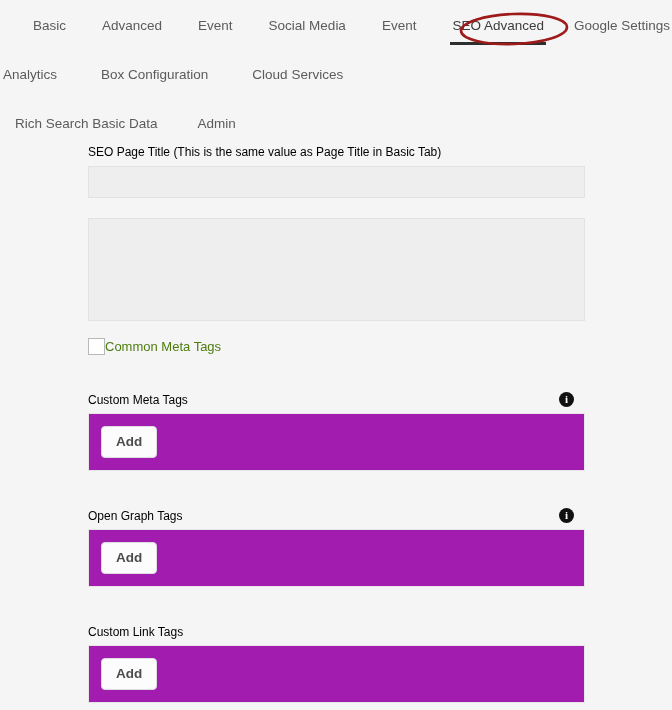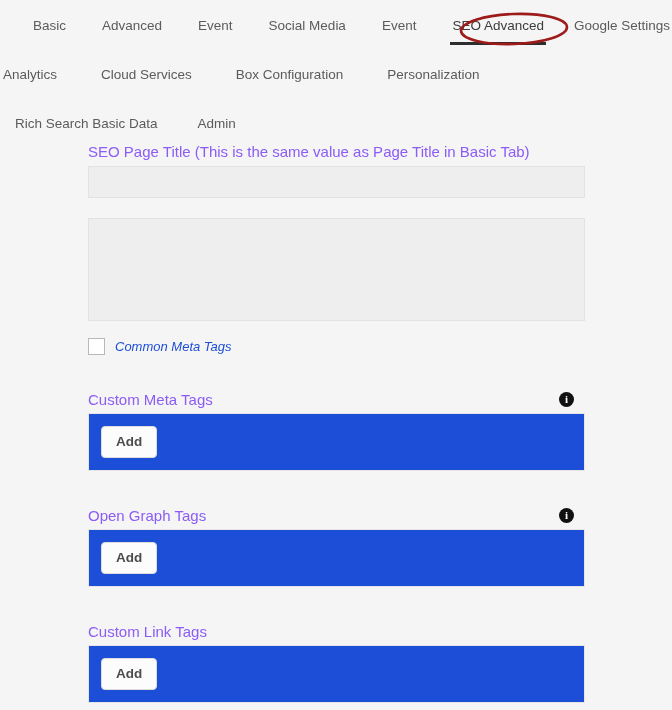--- a/index.html
+++ b/index.html
@@ -75,22 +75,22 @@
 
   
   .form-area {
     position: absolute;
     left: 88px;
     top: 144px;
     width: 497px;
   }
 
   .field-label {
-    font-size: 15px;
-    color: #8b5cf6;
+    font-size: 12px;
+    color: #000000;
     line-height: 16px;
     margin-bottom: 6px;
     display: block;
   }
 
   .text-input {
     display: block;
     width: 100%;
     height: 32px;
     box-sizing: border-box;
@@ -134,24 +134,22 @@
     width: 17px;
     height: 17px;
     box-sizing: border-box;
     background: #ffffff;
     border: 1px solid #b8b8b8;
     cursor: pointer;
     flex: 0 0 auto;
   }
   .check-label {
     font-size: 13px;
-    color: #1d4ed8;
-    margin-left: 10px;
+    color: #4d7c0f;
     line-height: 17px;
-    font-style: italic;
   }
 
   
   .tag-section { margin-bottom: 12px; position: relative; }
 
   .tag-head {
     display: flex;
     align-items: center;
     justify-content: space-between;
     margin-bottom: 5px;
@@ -171,21 +169,21 @@
     font-family: "Liberation Serif", serif;
     line-height: 15px;
     text-align: center;
     cursor: pointer;
     flex: 0 0 auto;
     margin-right: 11px;
     user-select: none;
   }
 
   .tag-panel {
-    background: #1d4ed8;
+    background: #a21caf;
     border: 1px solid #e6e6e6;
     box-sizing: border-box;
     height: 58px;
     display: flex;
     align-items: center;
     padding-left: 12px;
   }
 
   .add-btn {
     background: #fcfcfc;
@@ -228,27 +226,24 @@
     <div class="tab">
       <span>Google Settings</span>
     </div>
   </div>
 
   <div class="tab-row row2">
     <div class="tab">
       <span>Analytics</span>
     </div>
     <div class="tab">
+      <span>Box Configuration</span>
+    </div>
+    <div class="tab">
       <span>Cloud Services</span>
-    </div>
-    <div class="tab">
-      <span>Box Configuration</span>
-    </div>
-    <div class="tab">
-      <span>Personalization</span>
     </div>
   </div>
 
   <div class="tab-row row3">
     <div class="tab">
       <span>Rich Search Basic Data</span>
     </div>
     <div class="tab">
       <span>Admin</span>
     </div>

